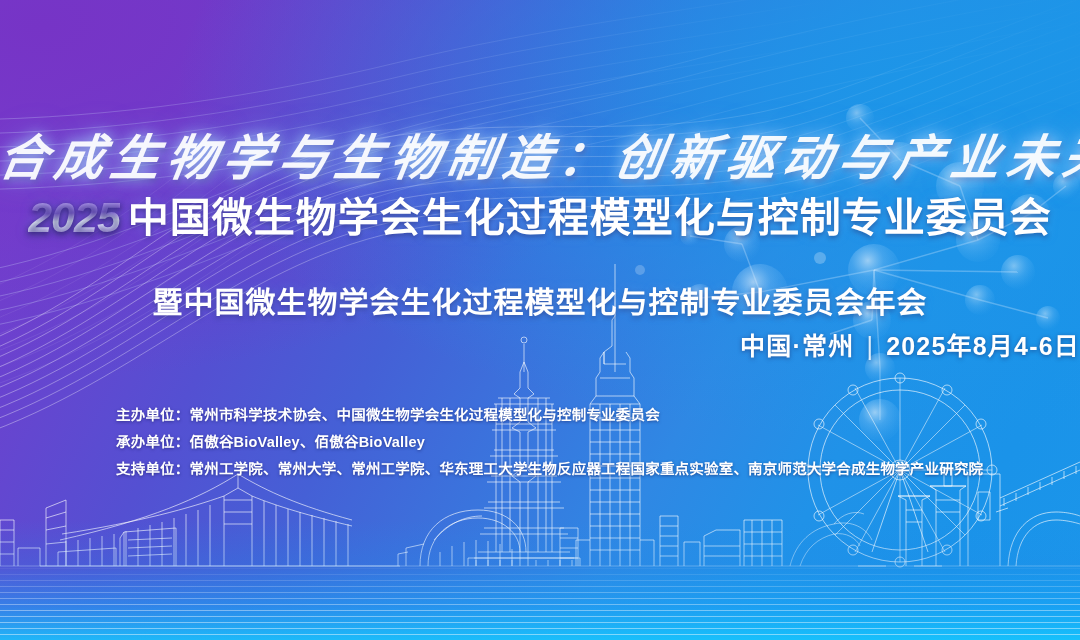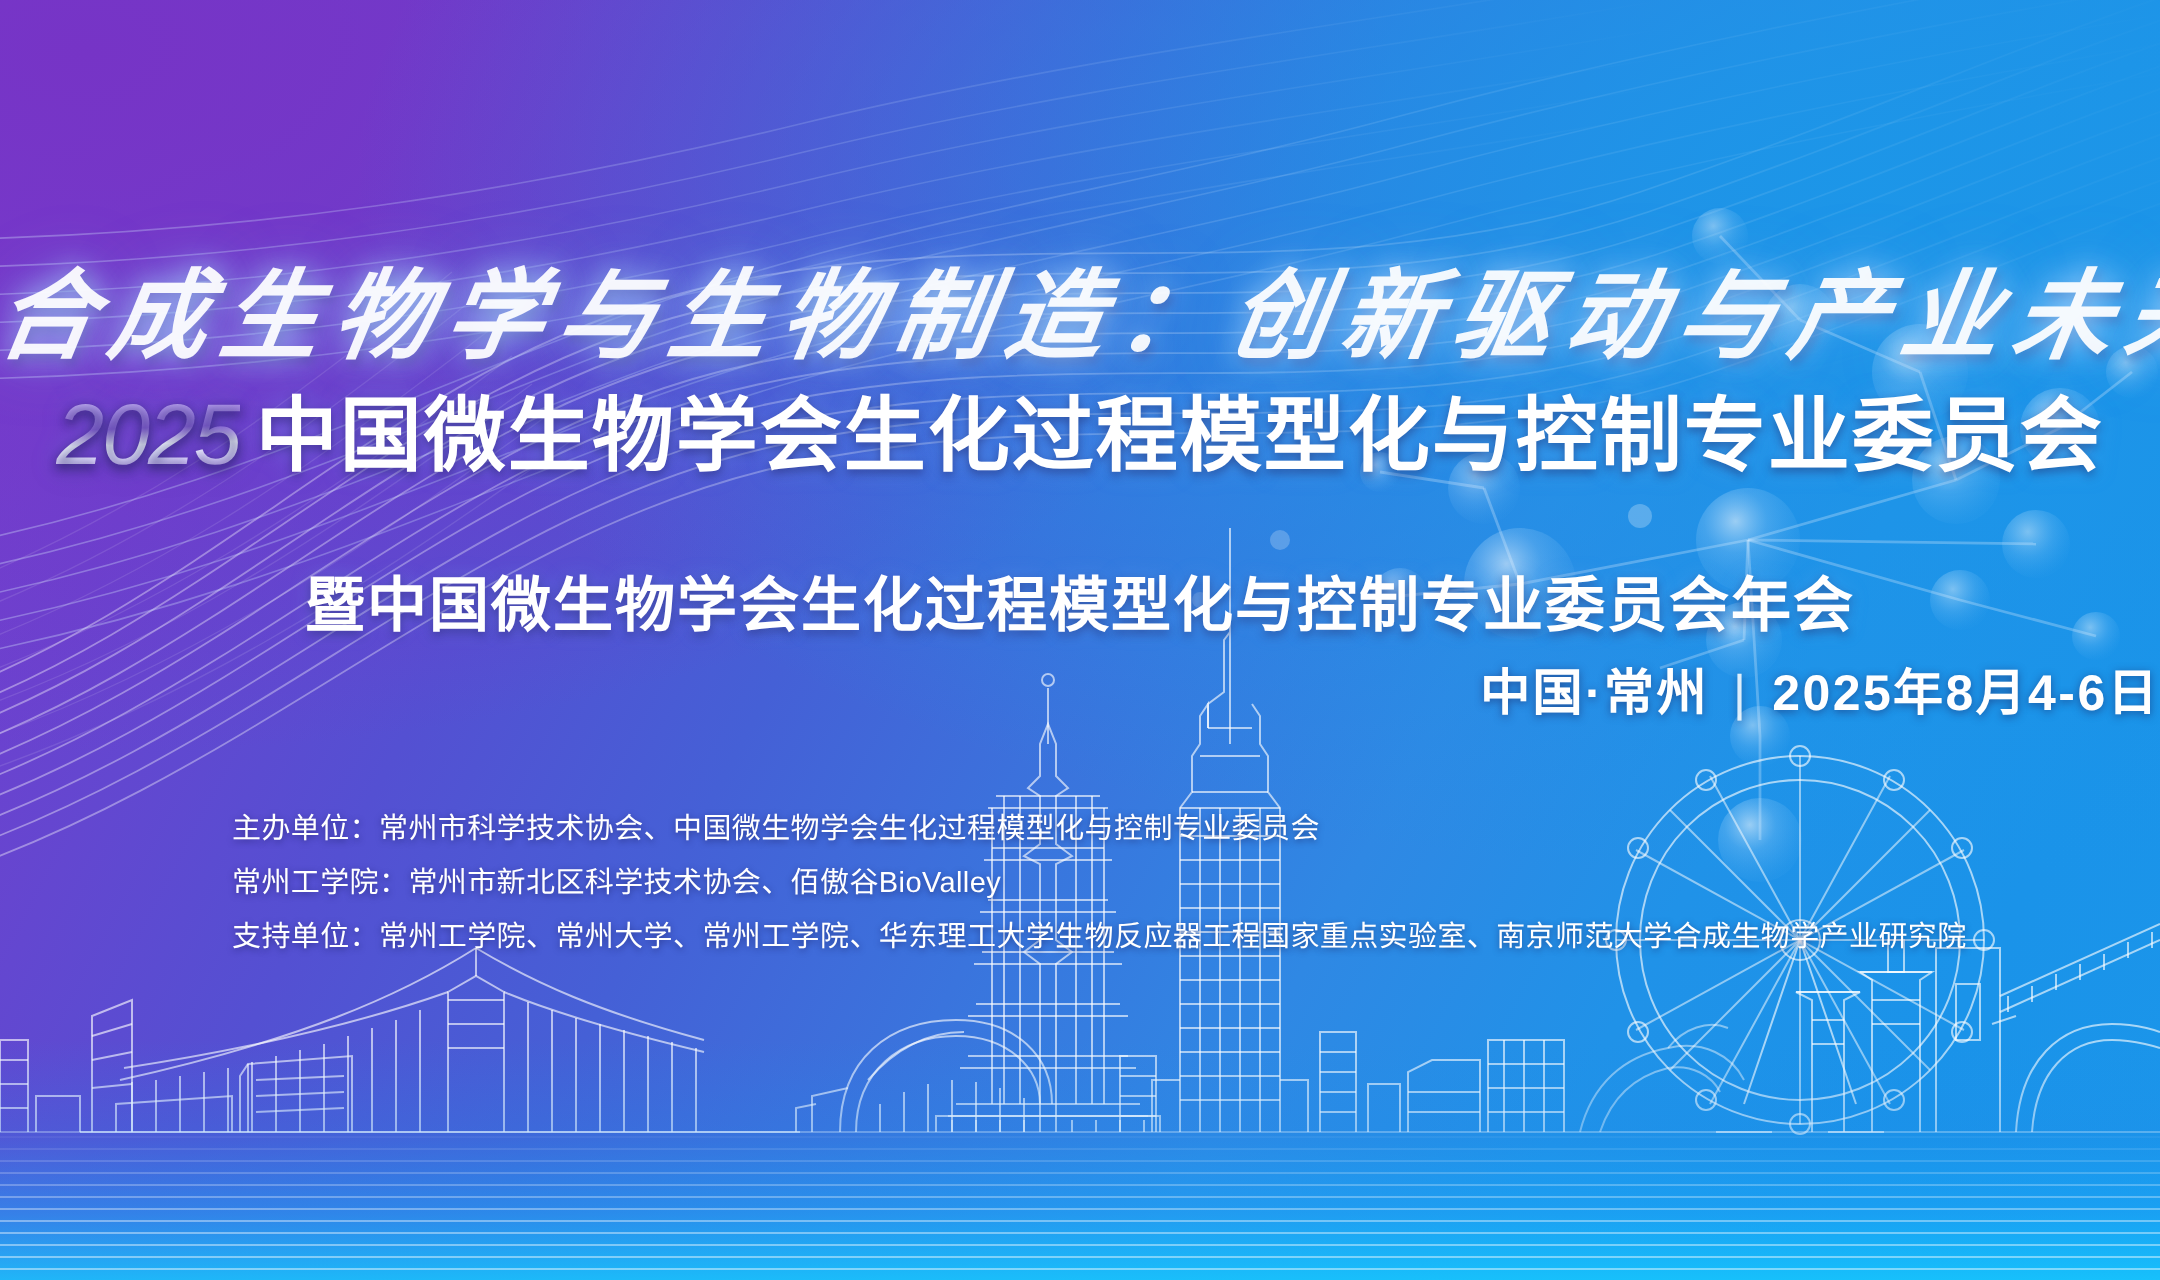--- a/index.html
+++ b/index.html
@@ -66,21 +66,21 @@
     transform:skewX(-9deg);
   }
   .main-title{
     position:absolute;left:0;right:0;top:184px;
     text-align:center;white-space:nowrap;
     font-size:41px;font-weight:700;letter-spacing:1px;
     color:#ffffff;
     text-shadow:0 2px 5px rgba(26,24,86,.45), 0 0 12px rgba(120,180,255,.35);
   }
   .year{
-    font-size:43px;font-weight:400;font-style:italic;
+    font-size:43px;font-weight:700;font-style:italic;
     letter-spacing:-1px;
     margin-right:8px;
     background:linear-gradient(178deg,#efe6ff 0%,#bfa3ef 18%,#8f5fd8 42%,#ffffff 58%,#e8dcff 72%,#9a6ae0 100%);
     -webkit-background-clip:text;background-clip:text;
     -webkit-text-fill-color:transparent;color:transparent;
     filter:drop-shadow(0 2px 3px rgba(40,20,90,.5));
   }
   .sub-title{
     position:absolute;left:0;right:0;top:238px;
     text-align:center;white-space:nowrap;
@@ -97,21 +97,21 @@
     text-shadow:0 1px 4px rgba(26,24,86,.5);
     margin-top:20px;
   }
   .meta .sep{display:inline-block;margin:0 12px;opacity:.85;font-weight:400;}
   .orgs{
     position:absolute;left:116px;top:402px;
     color:#ffffff;
   }
   .orgs .org-line{
     font-size:14.5px;
-    font-weight:400;
+    font-weight:700;
     letter-spacing:.2px;
     line-height:27px;
     white-space:nowrap;
     text-shadow:0 1px 3px rgba(22,26,90,.55);
   }
 </style>
 </head>
 <body>
 
 <div class="poster">
@@ -392,18 +392,18 @@
     </div>
 
     <div class="sub-title">暨中国微生物学会生化过程模型化与控制专业委员会年会</div>
 
     <div class="meta">
       <span>中国·常州</span><span class="sep">|</span><span>2025年8月4-6日</span>
     </div>
 
     <div class="orgs">
       <div class="org-line">主办单位：常州市科学技术协会、中国微生物学会生化过程模型化与控制专业委员会</div>
-      <div class="org-line">常州工学院：常州市新北区科学技术协会、佰傲谷BioValley</div>
+      <div class="org-line">承办单位：佰傲谷BioValley、佰傲谷BioValley</div>
       <div class="org-line">支持单位：常州工学院、常州大学、常州工学院、华东理工大学生物反应器工程国家重点实验室、南京师范大学合成生物学产业研究院</div>
     </div>
 
   </div>
 </div>
 
 </body></html>

